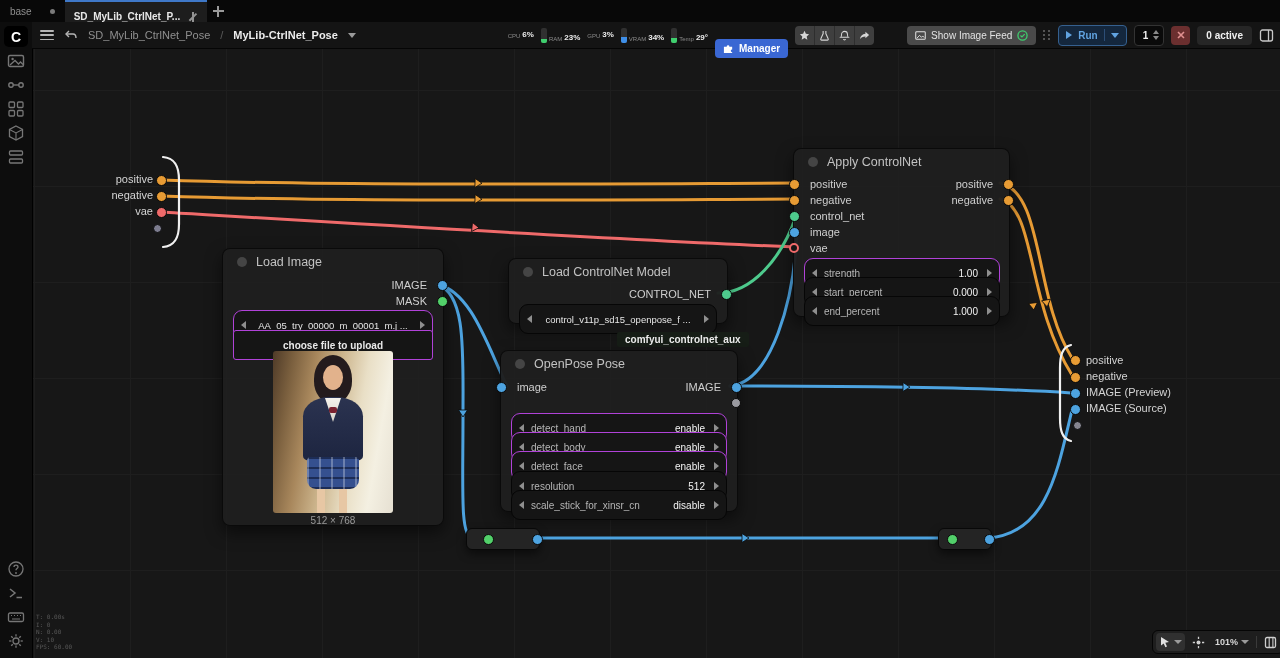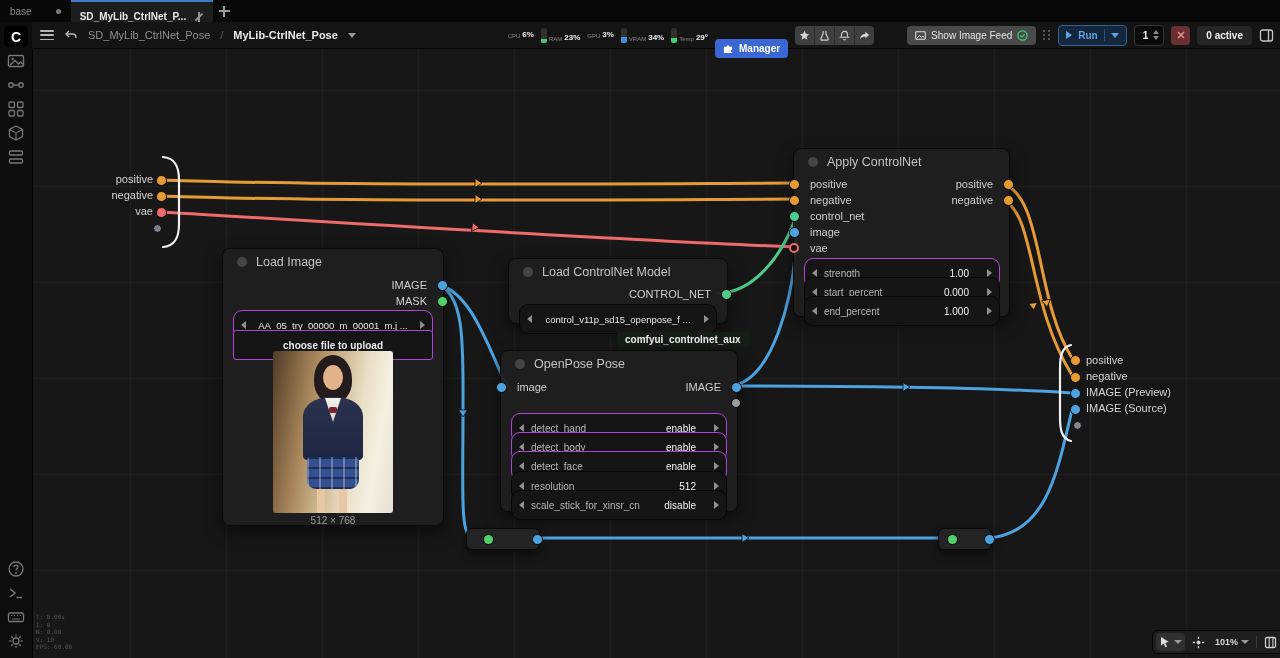--- a/index.html
+++ b/index.html
@@ -1,19 +1,19 @@
 <!DOCTYPE html>
 <html><head>
 <meta charset="utf-8">
 <style>
   html,body{margin:0;padding:0;}
   body{width:1280px;height:658px;overflow:hidden;background:#101010;font-family:"Liberation Sans",sans-serif;position:relative;}
   
   #tabbar{position:absolute;left:0;top:0;width:1280px;height:22px;background:#080808;z-index:20;display:flex;align-items:stretch;}
-  .ws-tab{display:flex;align-items:center;gap:24px;padding:0 10px;color:#8f8f8f;font-size:10px;}
+  .ws-tab{display:flex;align-items:center;gap:18px;padding:0 10px;color:#8f8f8f;font-size:10px;}
   .ws-dot{width:5px;height:5px;border-radius:50%;background:#7a7a7a;}
   .tab-active{display:flex;align-items:flex-end;gap:8px;padding:0 9px;background:#1d1d1d;border-top:2px solid #3f78c8;color:#e8e8e8;font-size:10px;font-weight:bold;}
   .tab-close{width:10px;height:10px;position:relative;opacity:.75;}
   .tab-close:before,.tab-close:after{content:"";position:absolute;left:4px;top:0;width:1.5px;height:10px;background:#bbb;}
   .tab-close:before{transform:rotate(45deg);}
   .tab-plus{width:22px;display:flex;align-items:center;justify-content:center;position:relative;}
   .tab-plus:before,.tab-plus:after{content:"";position:absolute;background:#9a9a9a;}
   .tab-plus:before{width:11px;height:1.5px;}
   .tab-plus:after{width:1.5px;height:11px;}
   
@@ -62,21 +62,21 @@
   .slot-label{position:absolute;font-size:11px;color:#cfcfcf;}
   .out-label{text-align:right;}
   .sdot{position:absolute;width:9px;height:9px;border-radius:50%;border:1px solid #0a0a0a;z-index:4;}
   .sdot.small{width:8px;height:8px;}
   .ring{background:#141414 !important;border:2.5px solid #ef6a6a;width:6px;height:6px;}
   .widget{position:absolute;height:15px;background:#151515;border:1px solid #060606;border-radius:9px;display:flex;align-items:center;padding:14px 7px;font-size:10px;color:#cfcfcf;box-sizing:border-box;}
   .widget.purple{border:1.5px solid #b042d8;}
   .arr-l{width:0;height:0;border-top:4px solid transparent;border-bottom:4px solid transparent;border-right:5px solid #8f8f8f;flex:none;}
   .arr-r{width:0;height:0;border-top:4px solid transparent;border-bottom:4px solid transparent;border-left:5px solid #8f8f8f;flex:none;}
   .w-label{margin-left:7px;color:#b5b5b5;white-space:nowrap;}
-  .w-value{margin-left:auto;margin-right:18px;color:#f2f2f2;white-space:nowrap;}
+  .w-value{margin-left:auto;margin-right:9px;color:#f2f2f2;white-space:nowrap;}
   .w-center{flex:1;text-align:center;color:#e6e6e6;font-size:9.5px;white-space:nowrap;overflow:hidden;}
   .widget.rect{border-radius:3px;}
   .w-btn{flex:1;text-align:center;color:#e8e8e8;font-weight:bold;font-size:10px;}
   .badge{position:absolute;background:#161d16;color:#ececec;font-size:10px;font-weight:bold;padding:2px 8px;border-radius:2px;z-index:3;}
   .io-label{position:absolute;font-size:11px;color:#d4d4d4;z-index:3;}
   .io-dot{position:absolute;width:9px;height:9px;border-radius:50%;border:1px solid #0a0a0a;z-index:3;}
   .pill-node{position:absolute;height:20px;background:#242424;border:1px solid #080808;border-radius:6px;box-shadow:0 4px 8px rgba(0,0,0,.5);z-index:3;}
   
   .photo{position:absolute;left:50px;top:102px;width:120px;height:162px;border-radius:3px;overflow:hidden;background:linear-gradient(100deg,#4f3b28 0%,#7a5f3e 14%,#a8875c 30%,#cdb68e 48%,#e9dfc6 66%,#f4f0e2 82%,#e6e0d2 100%);}
   .photo>div{position:absolute;}

